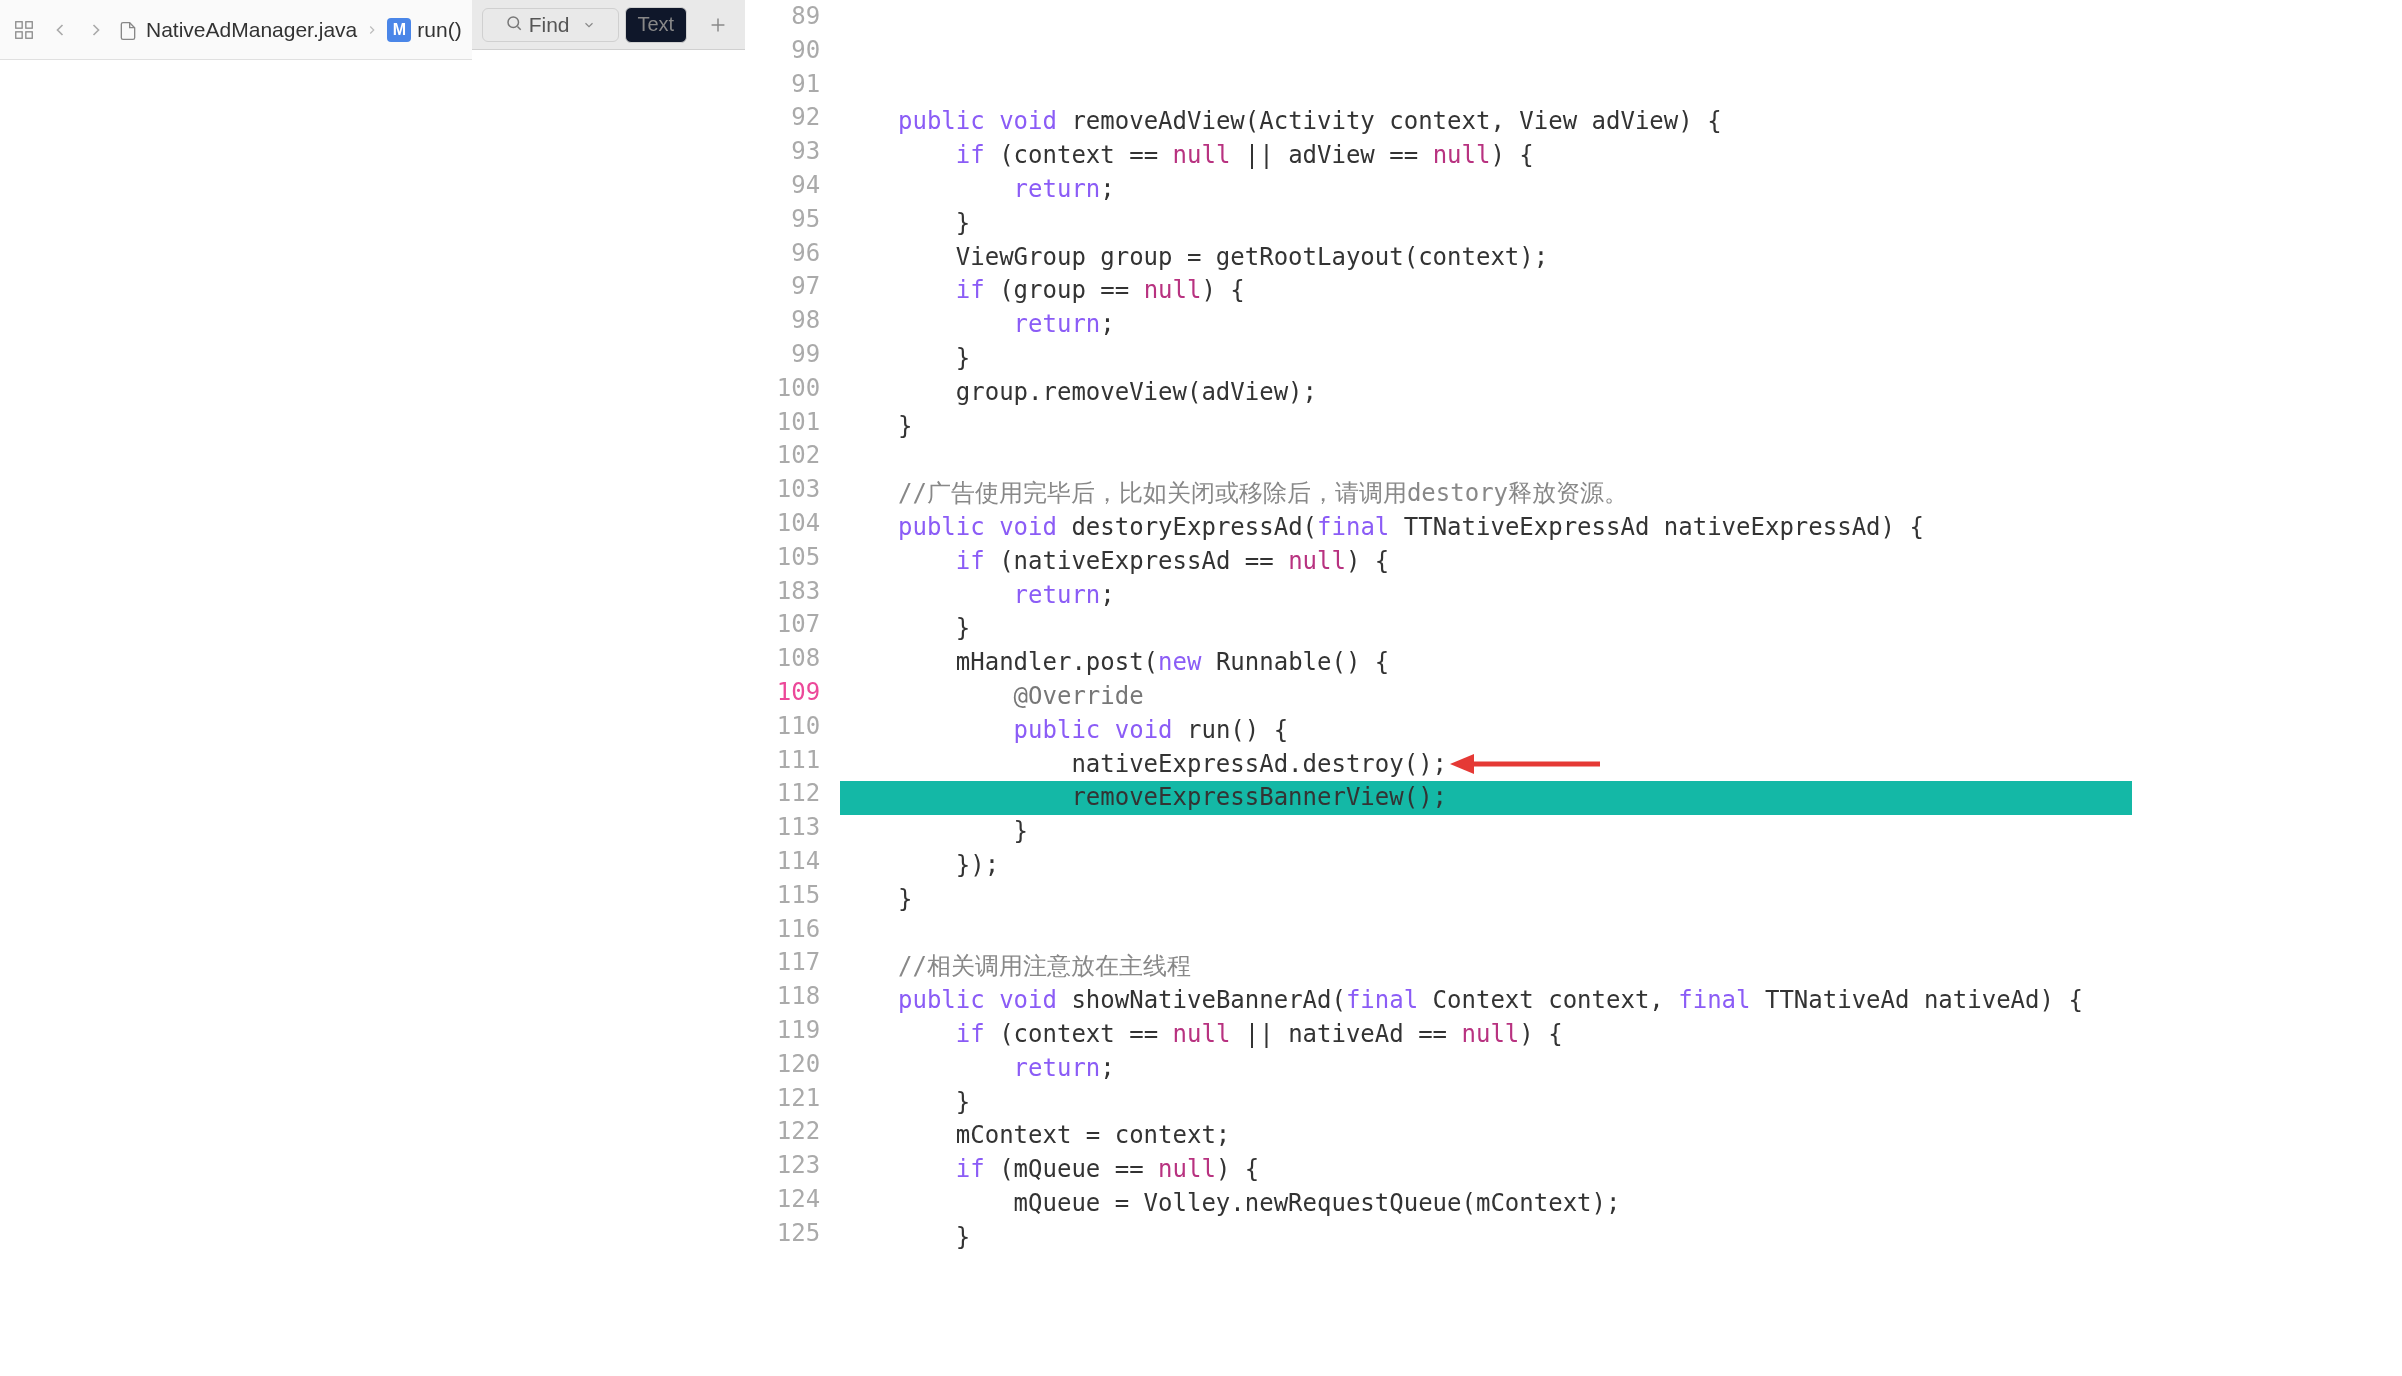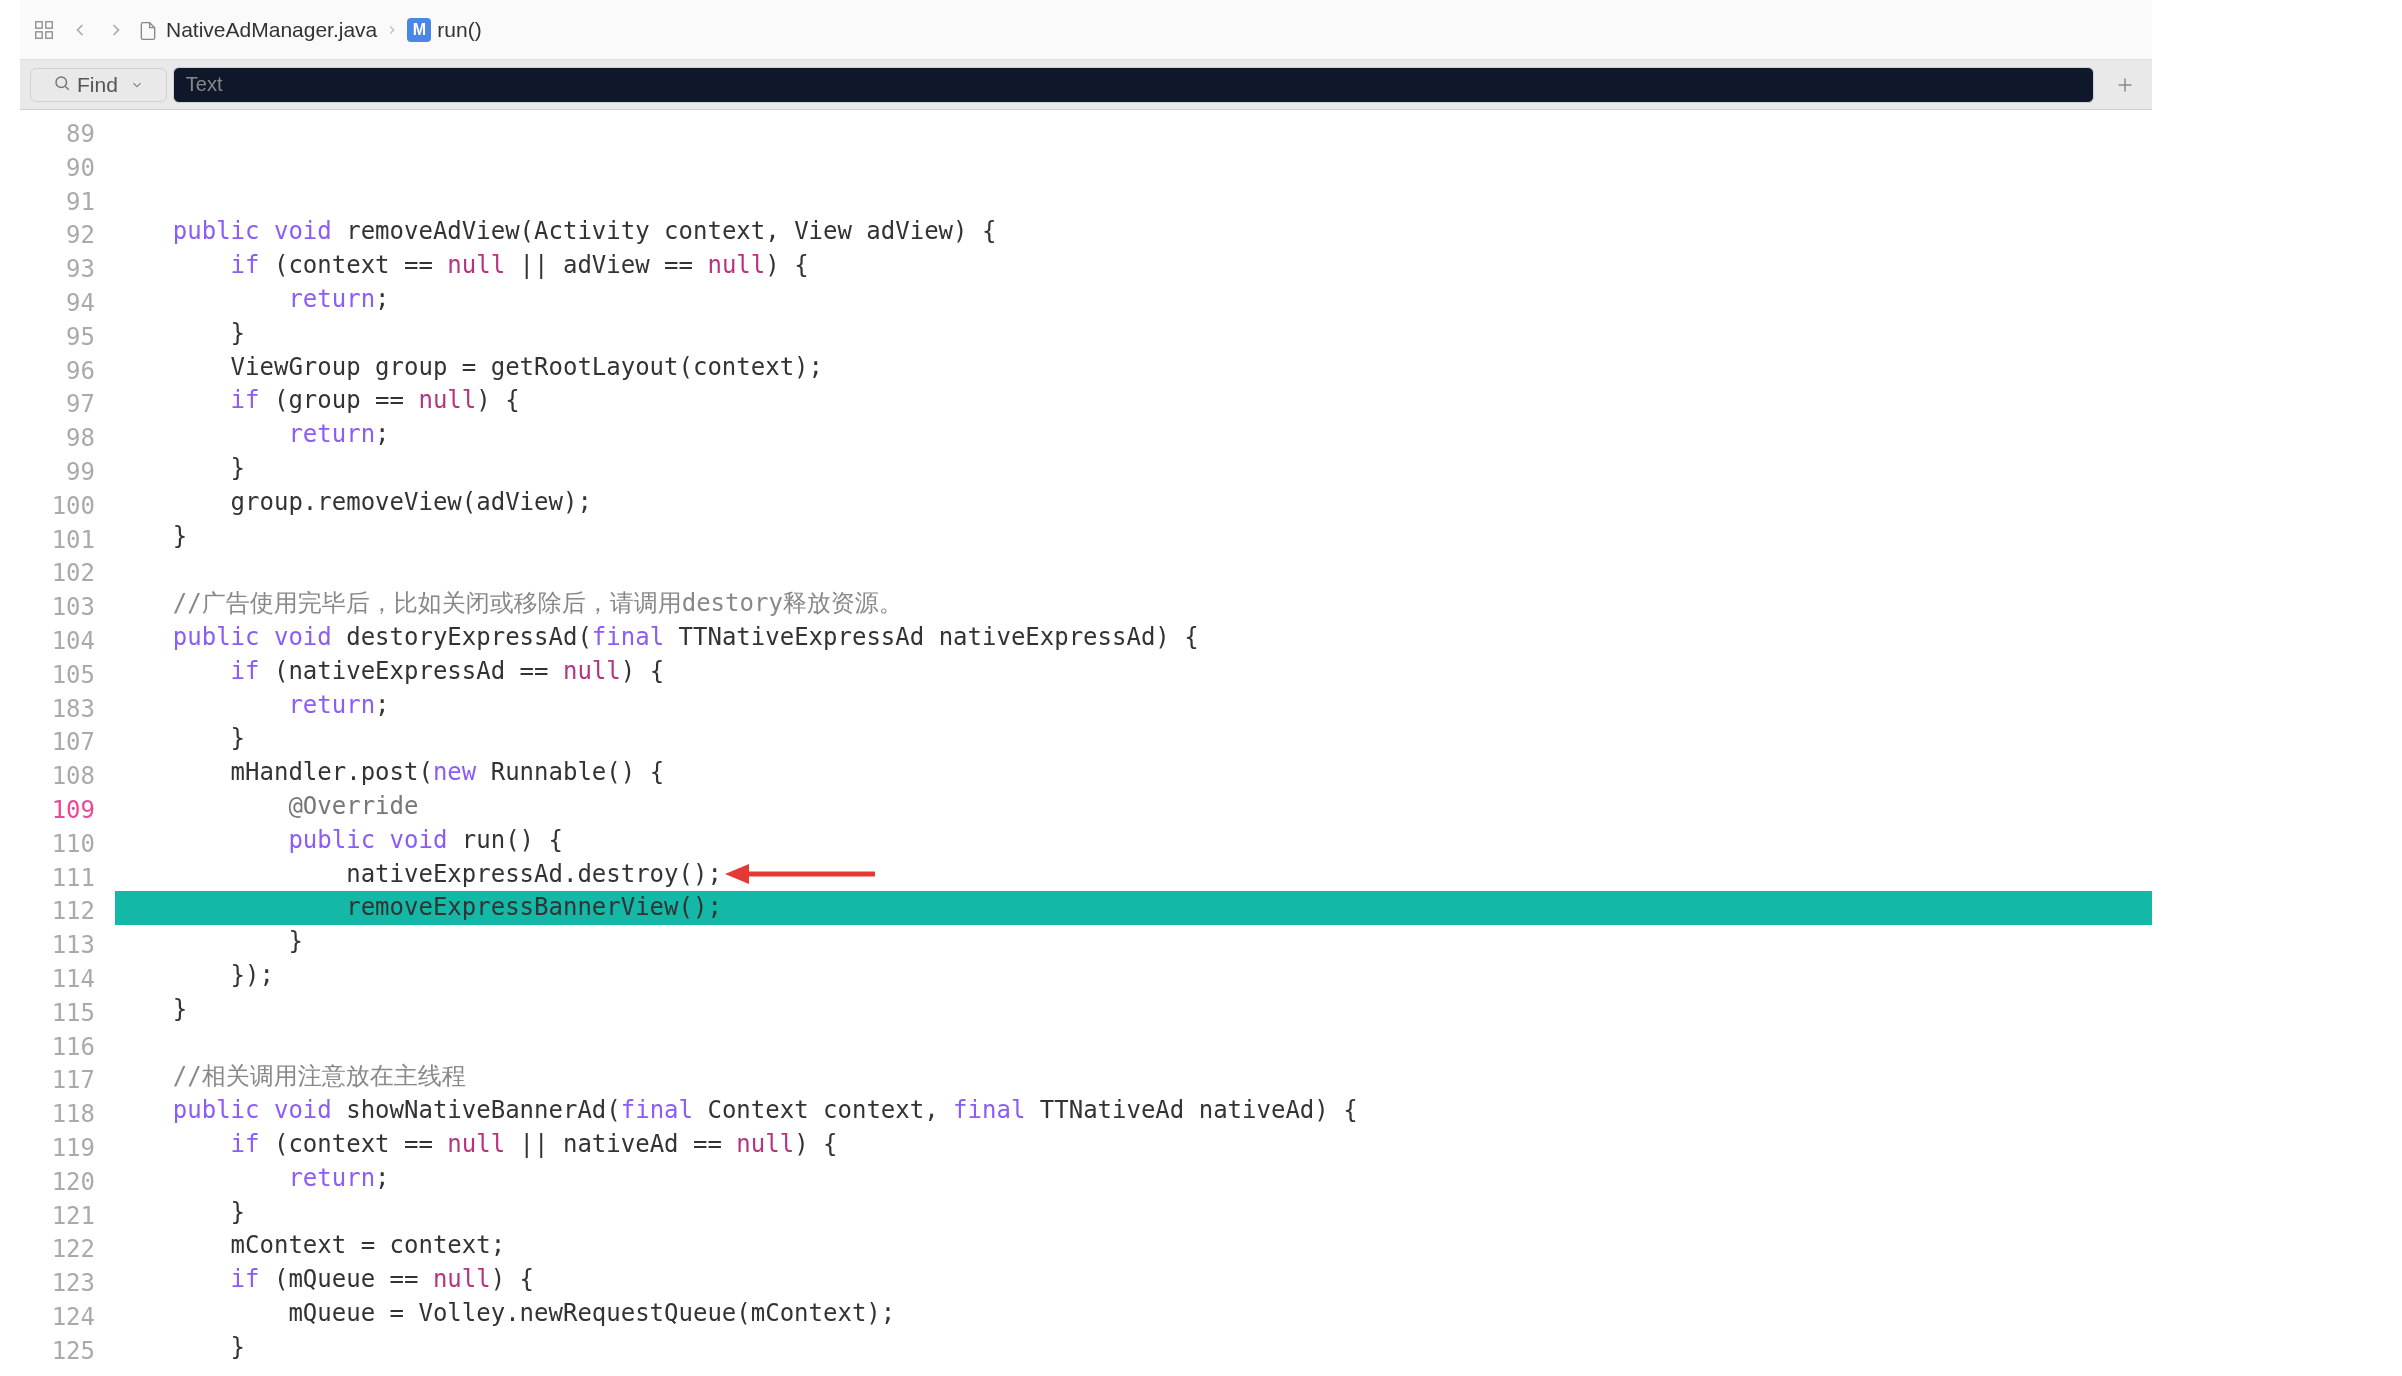--- a/index.html
+++ b/index.html
@@ -3,21 +3,21 @@
 <meta charset="utf-8">
 <style>
 * { margin: 0; padding: 0; box-sizing: border-box; }
 body {
   font-family: -apple-system, BlinkMacSystemFont, "Segoe UI", sans-serif;
   font-size: 21px;
   background: #fff;
   color: #333;
   overflow: hidden;
 }
-.window { width: 2132px; height: 1376px; display: flex; flex-direction: column; margin-left: 20px; }
+.window { width: 2132px; height: 1376px; display: flex; flex-direction: row; }
 
 
 .crumb-bar {
   height: 60px;
   background: #fafafa;
   border-bottom: 1px solid #e0e0e0;
   display: flex;
   align-items: center;
   padding: 0 10px;
   gap: 8px;
@@ -62,21 +62,21 @@
 
 .editor {
   flex: 1; display: flex; overflow: hidden;
   font-family: "Menlo", "Consolas", monospace;
   font-size: 24px;
   line-height: 33.8px;
   position: relative;
 }
 .gutter {
   width: 95px; background: #fff; color: #aaa;
-  text-align: right; padding-right: 20px; padding-top: 8px;
+  text-align: right; padding-right: 20px; padding-top: 0;
   user-select: none;
 }
 .gutter div { height: 33.8px; }
 .gutter .cur { color: #ec4899; font-weight: 500; }
 .code {
   flex: 1; padding-top: 4px; white-space: pre; color: #333;
   position: relative;
 }
 .code .line { height: 33.8px; position: relative; }
 .code .cur-line { background: #14b8a6; }

